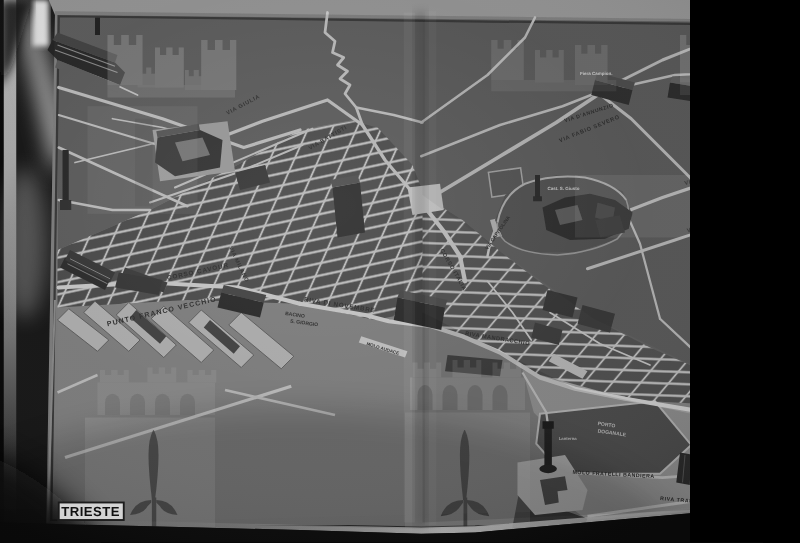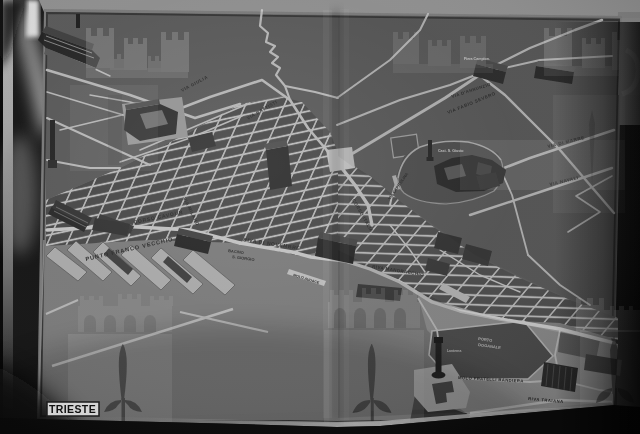--- a/index.html
+++ b/index.html
@@ -1,16 +1,16 @@
 <!DOCTYPE html>
 <html><head>
 <meta charset="utf-8">
 <style>
   html,body{margin:0;padding:0;background:#000;}
-  #stage{width:640px;height:434px;position:relative;overflow:hidden;
+  #stage{width:552px;height:434px;position:relative;overflow:hidden;
          font-family:"Liberation Sans", sans-serif;}
   svg{display:block;}
   text{font-family:"Liberation Sans", sans-serif;}
 </style>
 </head>
 <body>
 <div id="stage">
 <svg width="640" height="434" viewBox="0 0 640 434" xmlns="http://www.w3.org/2000/svg">
 <defs>
   <pattern id="gridL" width="22" height="9.6" patternUnits="userSpaceOnUse" patternTransform="rotate(-12) skewX(-36)">

